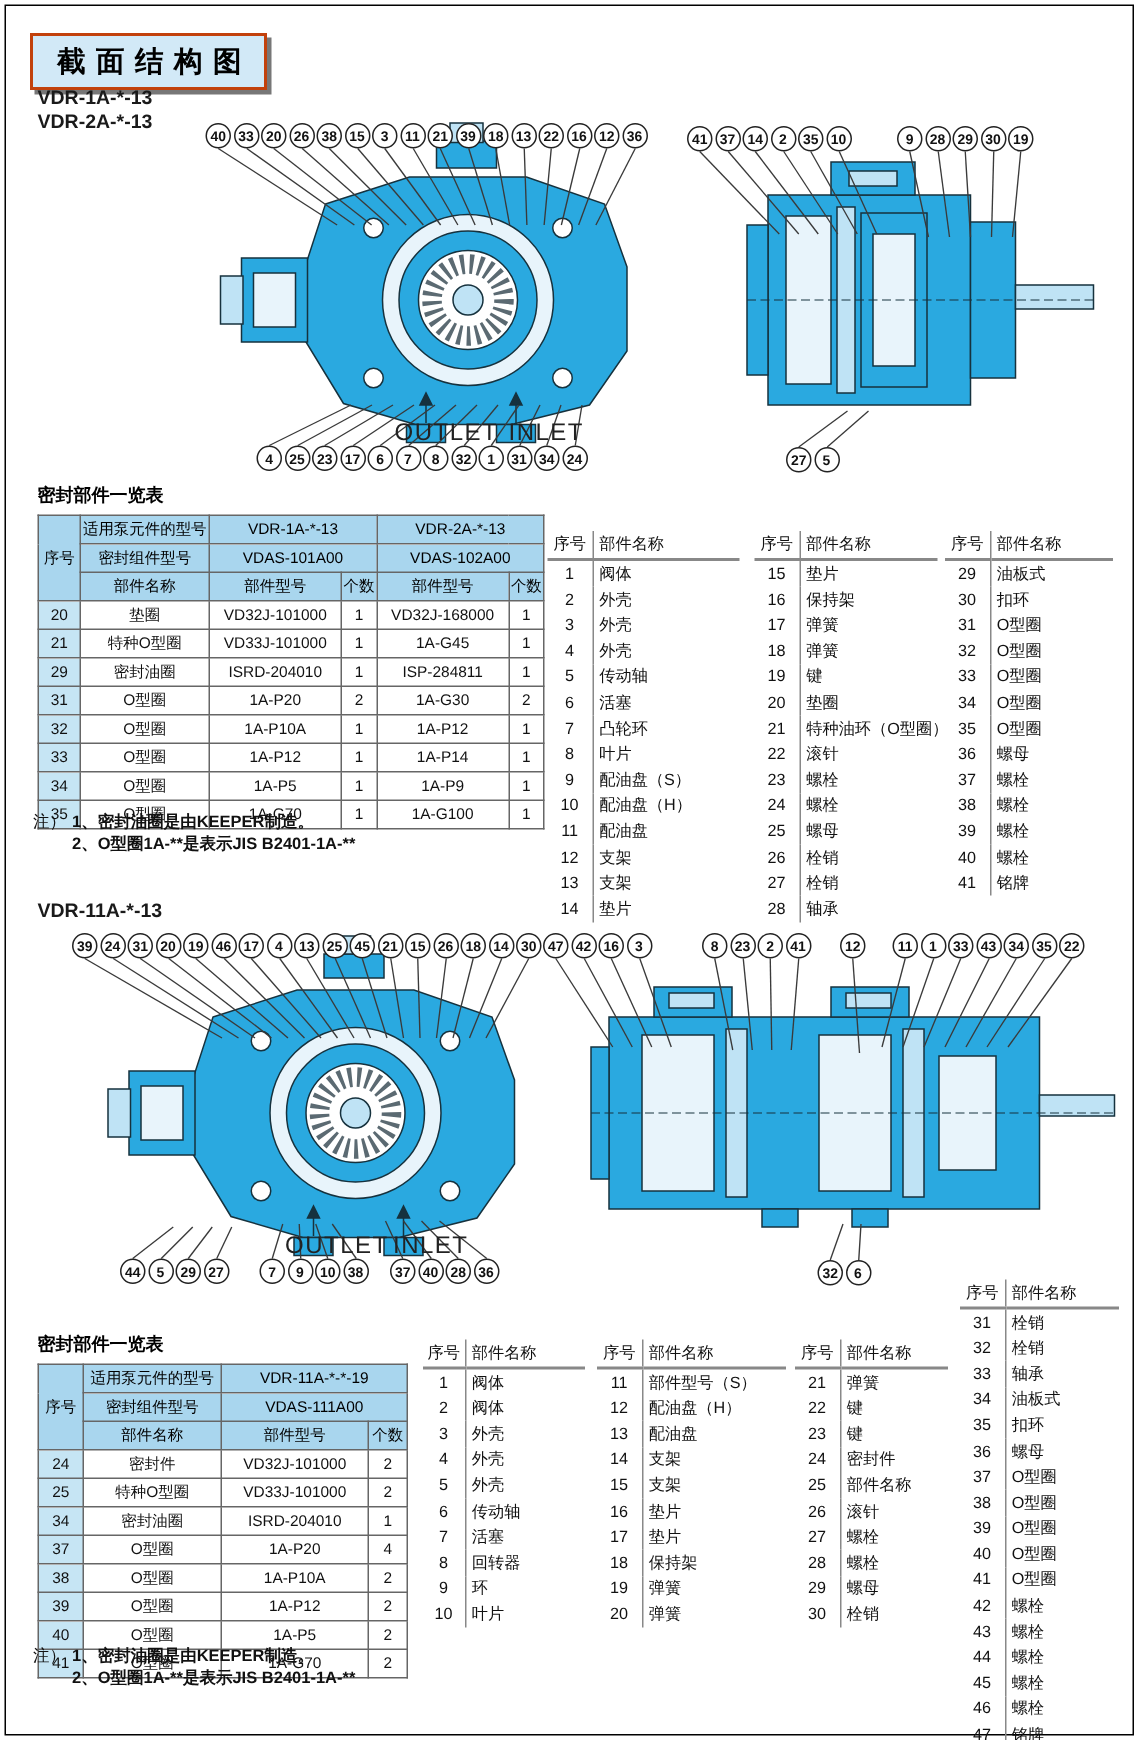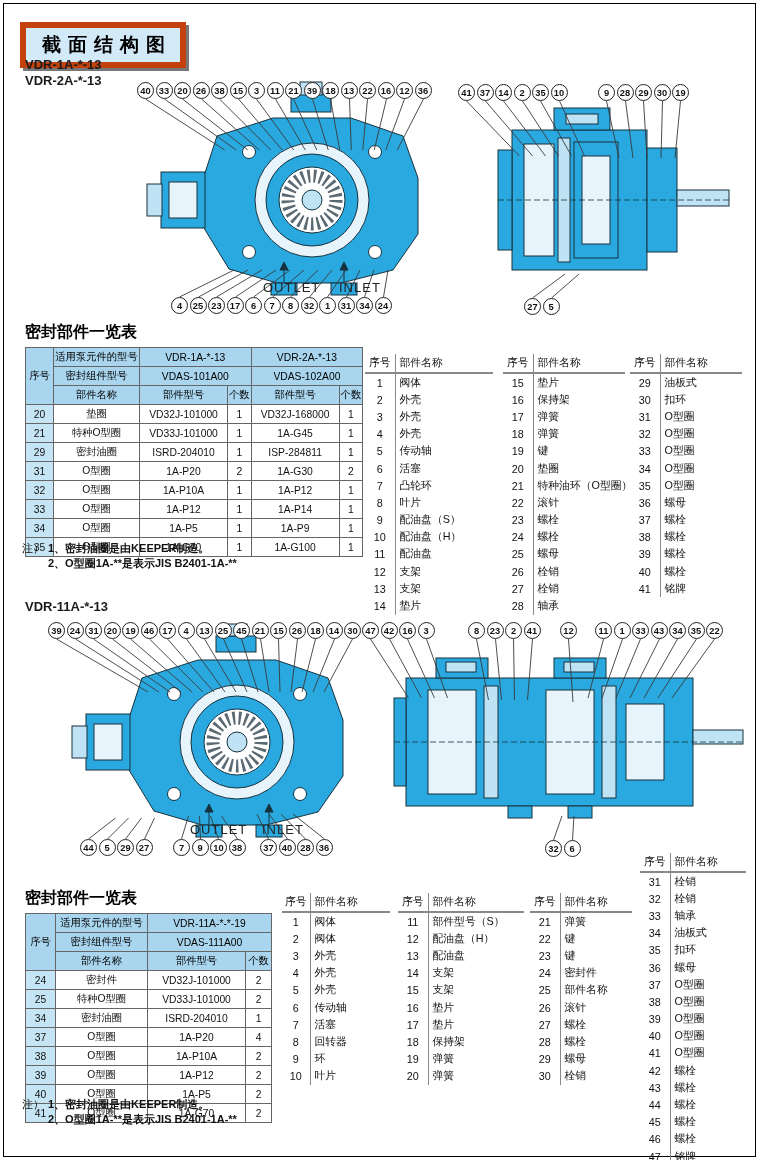--- a/index.html
+++ b/index.html
@@ -1,35 +1,35 @@
 <!DOCTYPE html>
 <html><head>
 <meta charset="utf-8">
 <style>
   * { box-sizing: border-box; margin: 0; padding: 0; }
   body { background: #fff; font-family: "Liberation Sans", "DejaVu Sans", sans-serif; color: #111; }
   .page { position: relative; width: 759px; height: 1160px; background: #fff; overflow: hidden; }
   .frame { position: absolute; inset: 3px; border: 1.5px solid #000; pointer-events: none; }
   .abs { position: absolute; }
 
-  .title-box { position: absolute; left: 20px; top: 22px; background: #d2e9f7; border: 6px solid #c2410c;
+  .title-box { position: absolute; left: 20px; top: 22px; background: #d2e9f7; border: 2px solid #c2410c;
     box-shadow: 3px 3px 0 #777; font-size: 19px; font-weight: bold; letter-spacing: 7px;
     padding: 4px 8px 4px 16px; color: #000; }
 
   .model-label { position: absolute; font-size: 13px; font-weight: bold; color: #1a1a1a; }
 
   .diagram { position: absolute; }
   .diagram svg { position: absolute; left: 0; top: 0; }
   .callouts { position: absolute; display: flex; gap: 1.5px; }
   .co { width: 17px; height: 17px; border: 1.3px solid #222; border-radius: 50%; background: #fff;
     font-size: 9.3px; font-weight: 600; display: flex; align-items: center; justify-content: center;
     flex: 0 0 auto; color: #111; }
-  .port-label { position: absolute; font-size: 13px; letter-spacing: 1px; color: #222; }
-
-  .tbl-title { font-size: 16px; font-weight: bold; margin-bottom: 4px; color: #000; }
+  .port-label { position: absolute; font-size: 16px; letter-spacing: 1px; color: #222; }
+
+  .tbl-title { font-size: 12px; font-weight: bold; margin-bottom: 4px; color: #000; }
   table.seal { border-collapse: collapse; table-layout: fixed; border: 1.5px solid #333; }
   table.seal th, table.seal td { border: 1px solid #666; font-size: 10.3px; text-align: center;
     padding: 2px 1px; white-space: nowrap; height: 17px; font-weight: normal; overflow: hidden; }
   table.seal th.hd { background: #a9d6ee; color: #000; }
   table.seal td.no { background: #c6e5f4; }
 
   .plist { position: absolute; }
   .plist table { border-collapse: collapse; table-layout: fixed; width: 100%; }
   .plist th { font-size: 10.8px; font-weight: normal; text-align: left; padding: 2px 4px;
     border-bottom: 2px solid #888; white-space: nowrap; }

